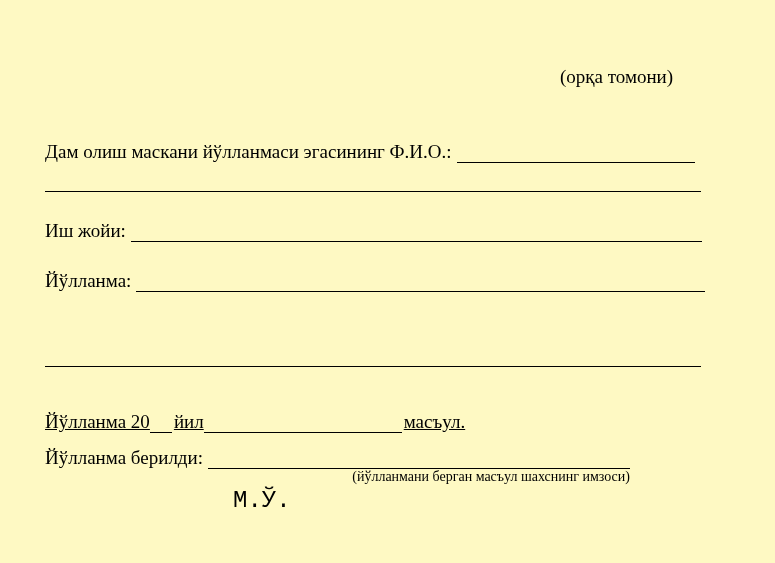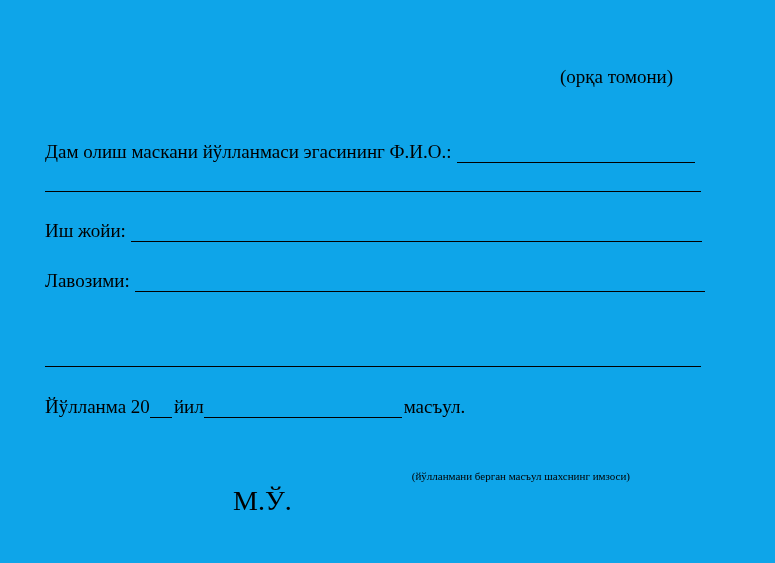--- a/index.html
+++ b/index.html
@@ -4,21 +4,21 @@
 <style>
   html, body {
     margin: 0;
     padding: 0;
     background: #ffffff;
   }
   .page {
     position: relative;
     width: 775px;
     height: 563px;
-    background: #0ea5e9;
+    background: #fef9c3;
     color: #000000;
     font-family: "Liberation Serif", "DejaVu Serif", serif;
     font-size: 19px;
     overflow: hidden;
   }
   .row {
     position: absolute;
     display: flex;
     align-items: flex-end;
     line-height: 22px;
@@ -37,38 +37,39 @@
     flex: none;
     margin-left: 0;
   }
   .fullline {
     position: absolute;
     height: 22px;
     border-bottom: 1.5px solid #000000;
   }
   .caption {
     position: absolute;
-    font-size: 11px;
+    font-size: 14px;
     line-height: 13px;
     text-align: right;
   }
   .stamp {
     position: absolute;
-    font-size: 28px;
+    font-size: 24px;
     line-height: 22px;
+    font-family: Liberation Mono, monospace;
   }
   
   .r-note      { left: 560px; top: 66px;  position: absolute; line-height: 22px; }
   .r-owner     { left: 45px;  top: 140px; width: 650px; }
   .l-owner2    { left: 45px;  top: 169px; width: 656px; }
   .r-work      { left: 45px;  top: 219px; width: 657px; }
   .r-pos       { left: 45px;  top: 269px; width: 660px; }
   .r-family    { left: 45px;  top: 319px; width: 655px; }
   .l-family2   { left: 45px;  top: 344px; width: 656px; }
-  .r-issue     { left: 45px;  top: 395px; }
+  .r-issue     { left: 45px;  top: 410px; text-decoration: underline; }
   .r-issuedby  { left: 45px;  top: 446px; width: 585px; }
   .c-signature { left: 215px; top: 470px; width: 415px; }
   .s-stamp     { left: 233px; top: 490px; }
   .gap-sm { margin-left: 2px; }
   .gap-md { margin-left: 14px; }
 </style>
 </head>
 <body>
 
 <div class="page">
@@ -80,32 +81,36 @@
     <span class="blank"></span>
   </div>
   <div class="fullline l-owner2"></div>
 
   <div class="row r-work">
     <span class="label">Иш жойи:</span>
     <span class="blank"></span>
   </div>
 
   <div class="row r-pos">
-    <span class="label">Лавозими:</span>
+    <span class="label">Йўлланма:</span>
     <span class="blank"></span>
   </div>
 
   <div class="fullline l-family2"></div>
 
   <div class="row r-issue">
     <span class="label">Йўлланма 20</span>
     <span class="blank fixed" style="width:22px"></span>
     <span class="label gap-sm">йил</span>
     <span class="blank fixed gap-md" style="width:46px"></span>
     <span class="blank fixed gap-sm" style="width:152px"></span>
     <span class="label gap-sm">масъул.</span>
   </div>
 
+  <div class="row r-issuedby">
+    <span class="label">Йўлланма берилди:</span>
+    <span class="blank"></span>
+  </div>
   <div class="caption c-signature">(йўлланмани берган масъул шахснинг имзоси)</div>
 
   <div class="stamp s-stamp">М.Ў.</div>
 
 </div>
 
 </body></html>

